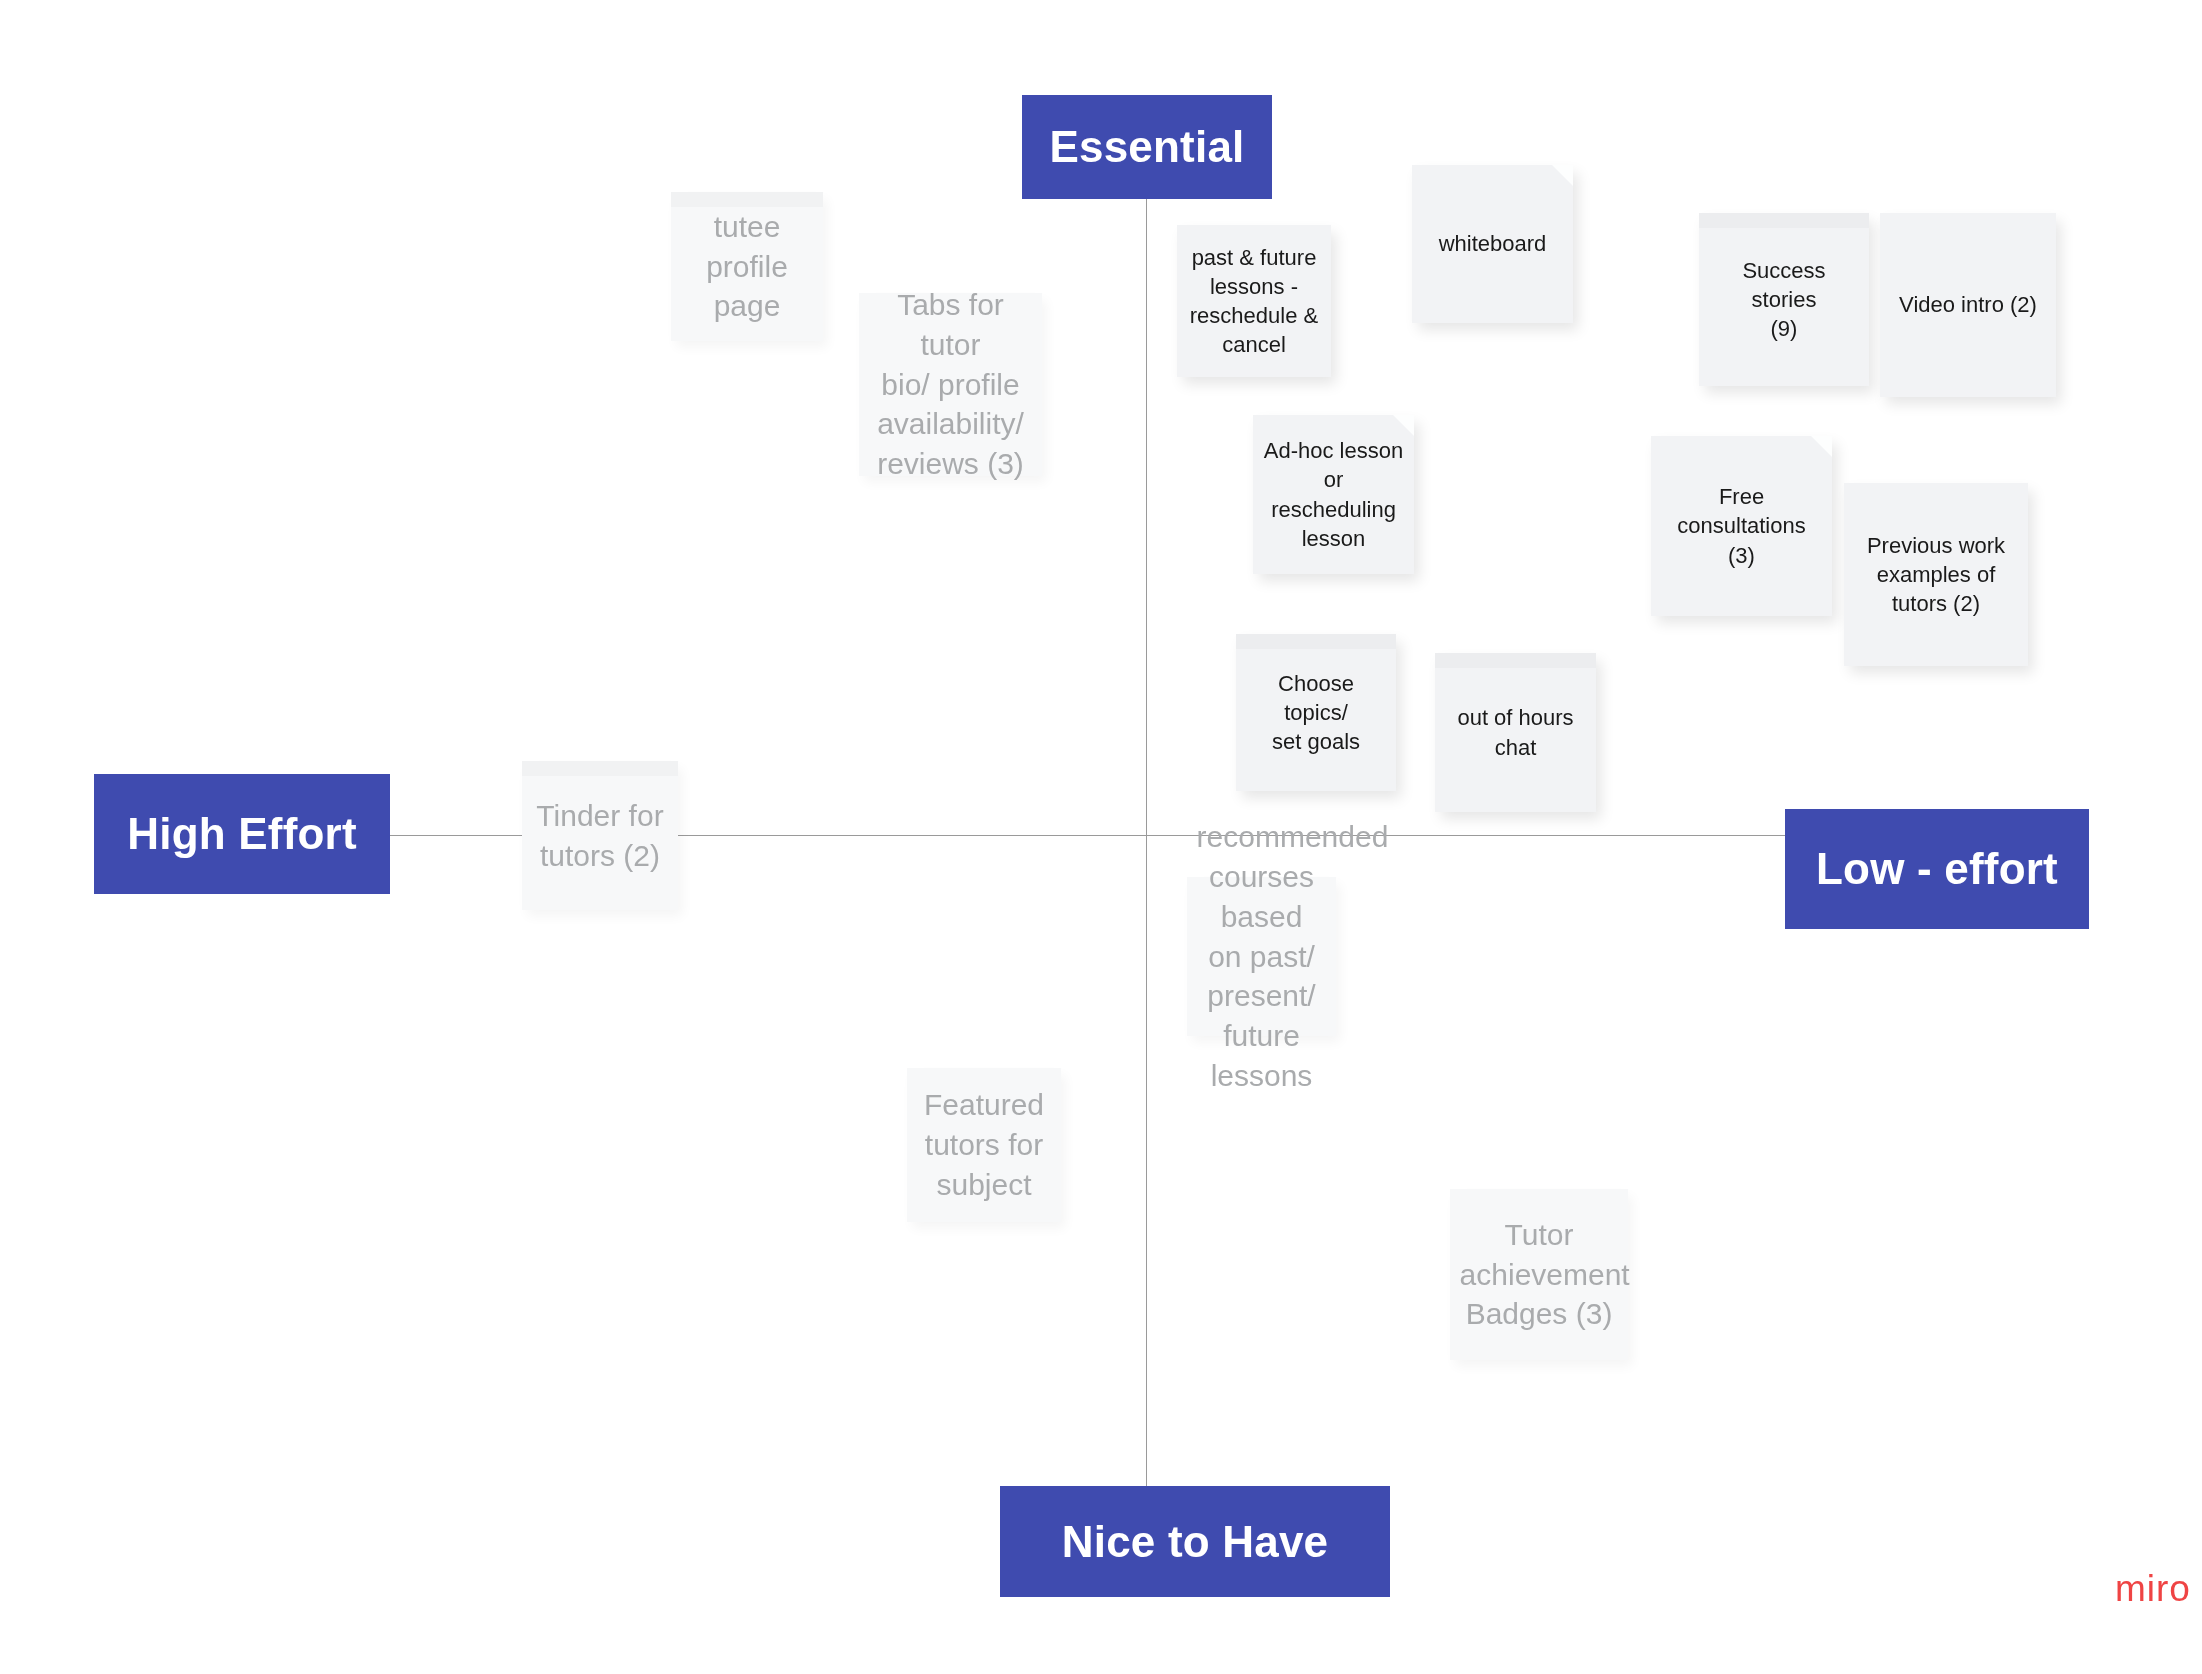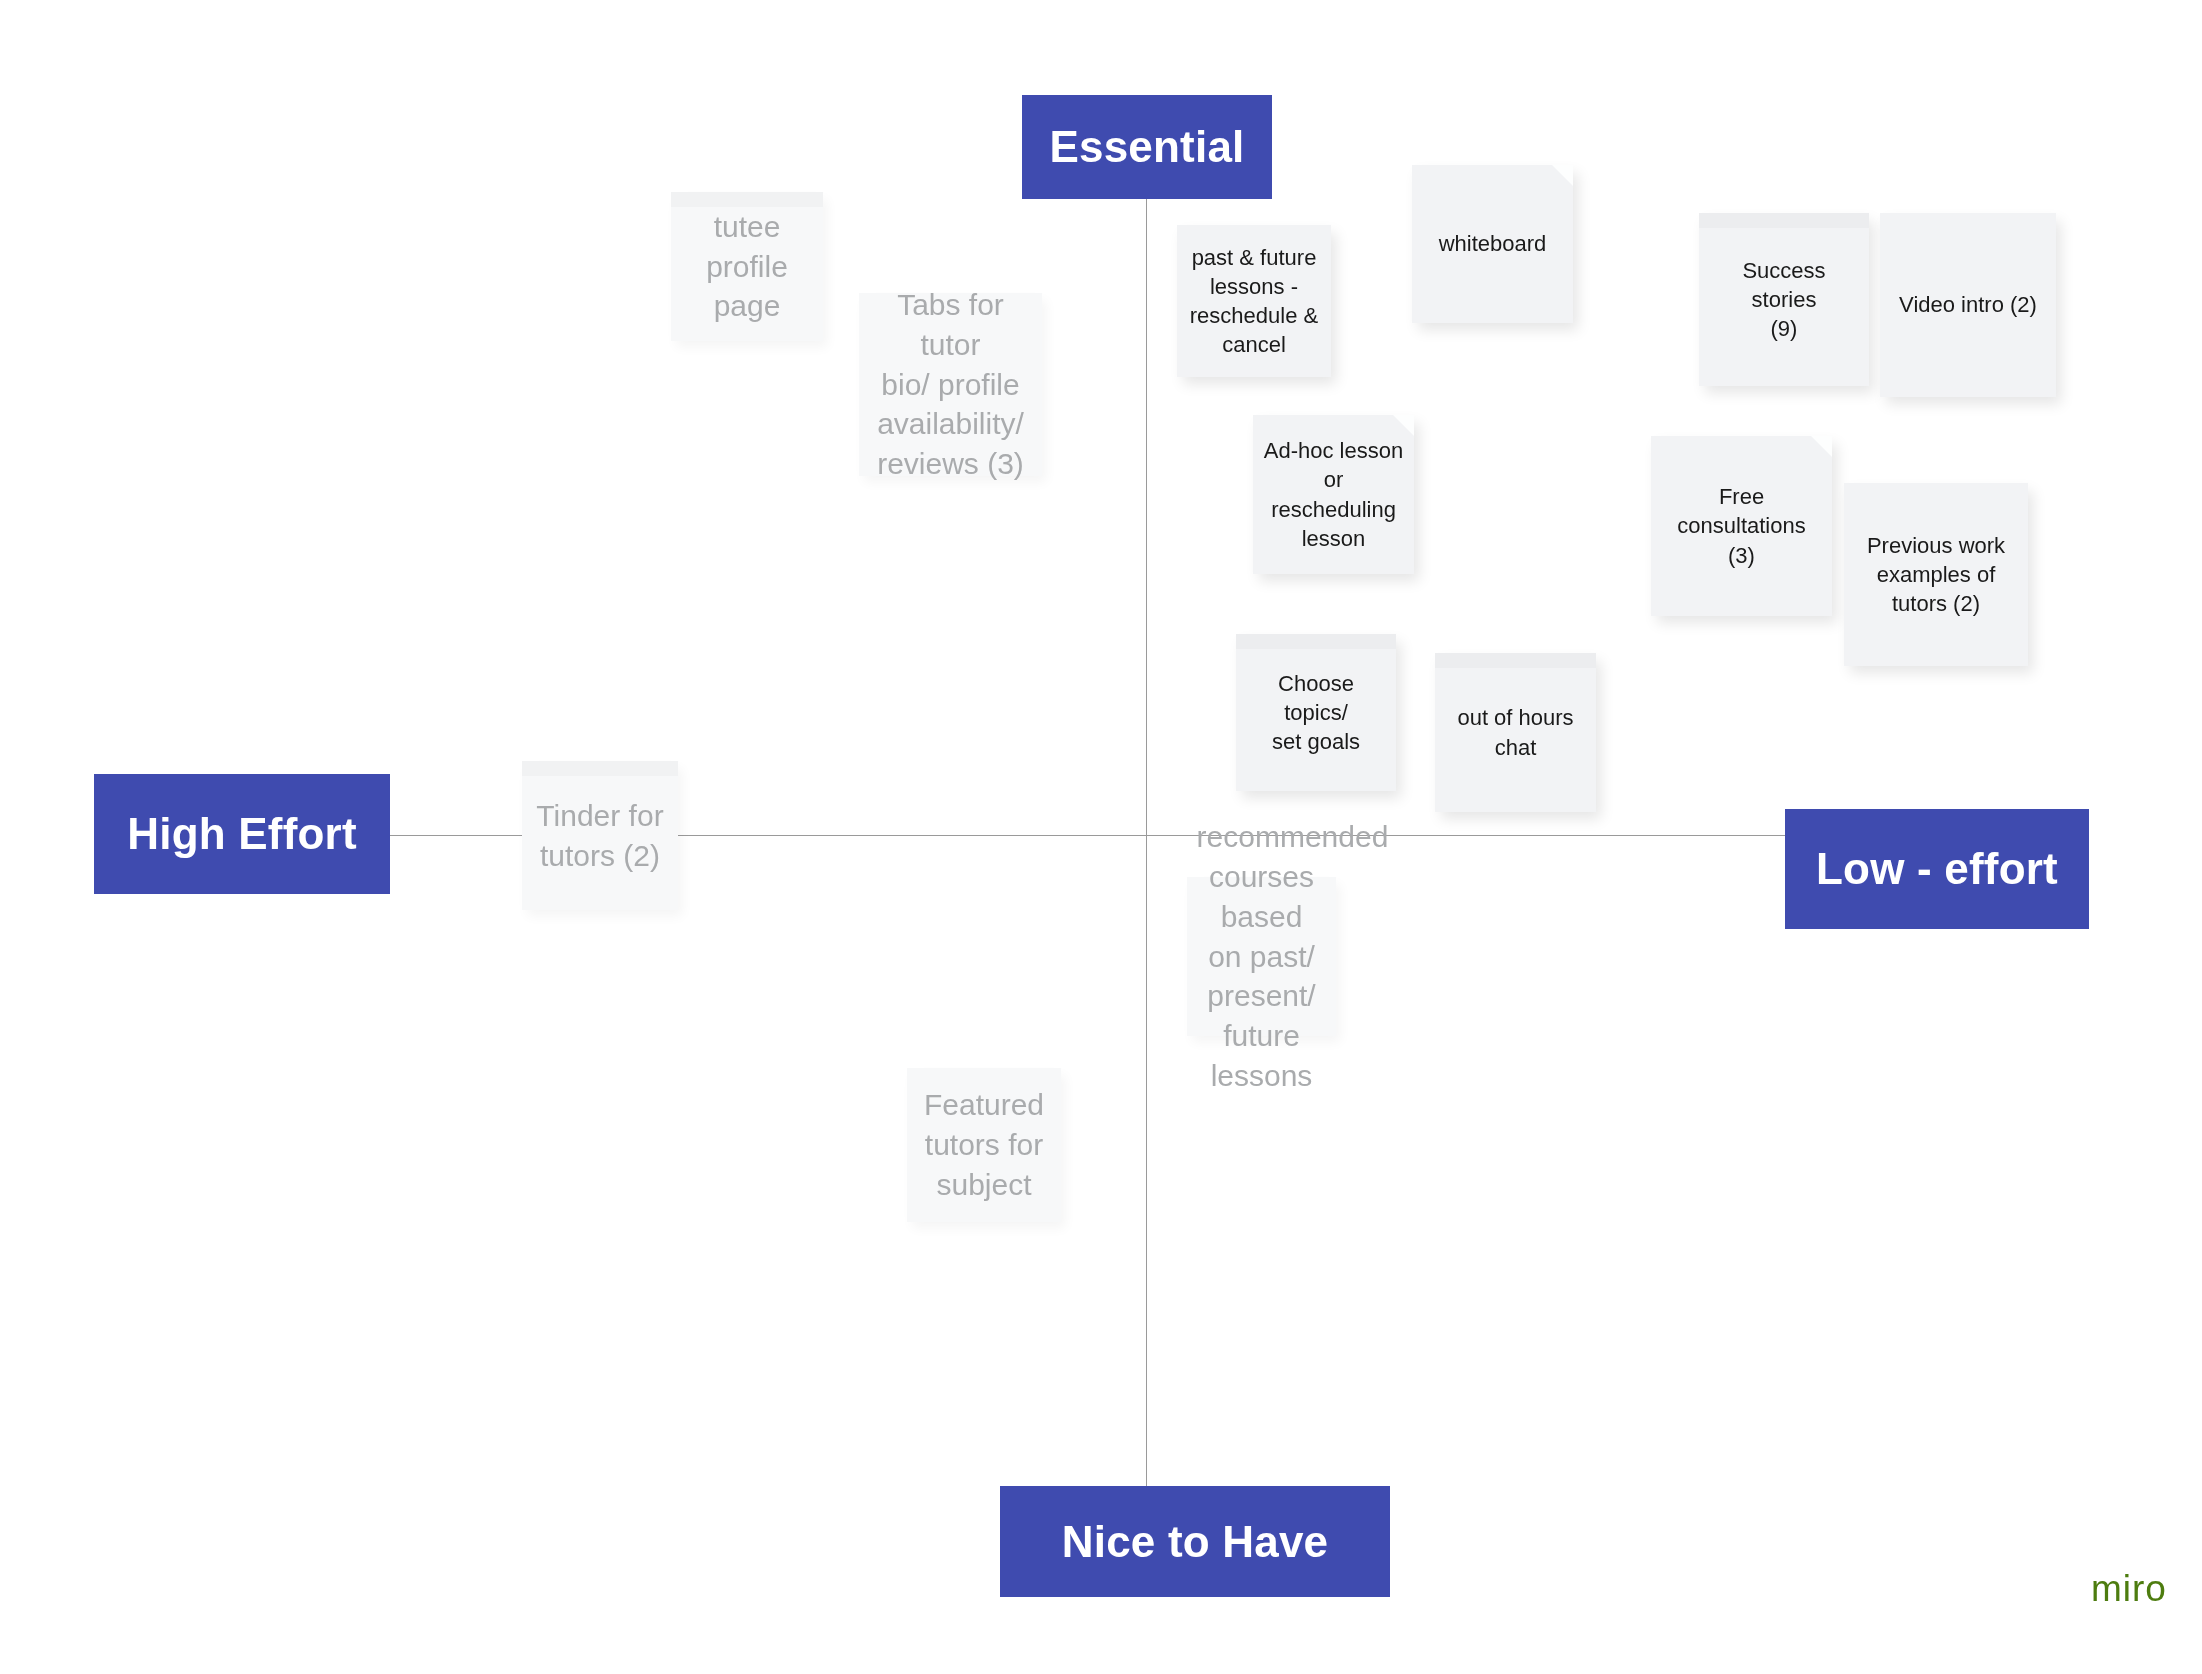--- a/index.html
+++ b/index.html
@@ -96,24 +96,25 @@
     top: 0; right: 0;
     border-width: 0 21px 21px 0;
     border-style: solid;
     border-color: transparent #ffffff transparent transparent;
     opacity: .85;
   }
 
   
   .miro {
     position: absolute;
-    color: #4d7c0f;
+    color: #ef4444;
     font-size: 37px;
     letter-spacing: 1px;
     z-index: 2;
+    margin-left: 24px;
   }
 </style>
 </head>
 <body>
 
 <div id="board">
 
   <div class="axis-v" style="left:1146px; top:199px; height:1287px;"></div>
   <div class="axis-h" style="left:382px; top:835px; width:1409px;"></div>
 
@@ -207,17 +208,22 @@
 present/
 future lessons</span>
   </div>
 
   <div class="note faded" style="left:907px; top:1068px; width:154px; height:154px;text-align:center;">
     <span class="txt">Featured
 tutors for
 subject</span>
   </div>
 
+  <div class="note faded" style="left:1450px; top:1189px; width:178px; height:171px;">
+    <span class="txt">Tutor
+achievement
+Badges (3)</span>
+  </div>
 
   <div class="miro" style="left:2091px; top:1568px;">miro</div>
 
 </div>
 
 
 </body></html>

